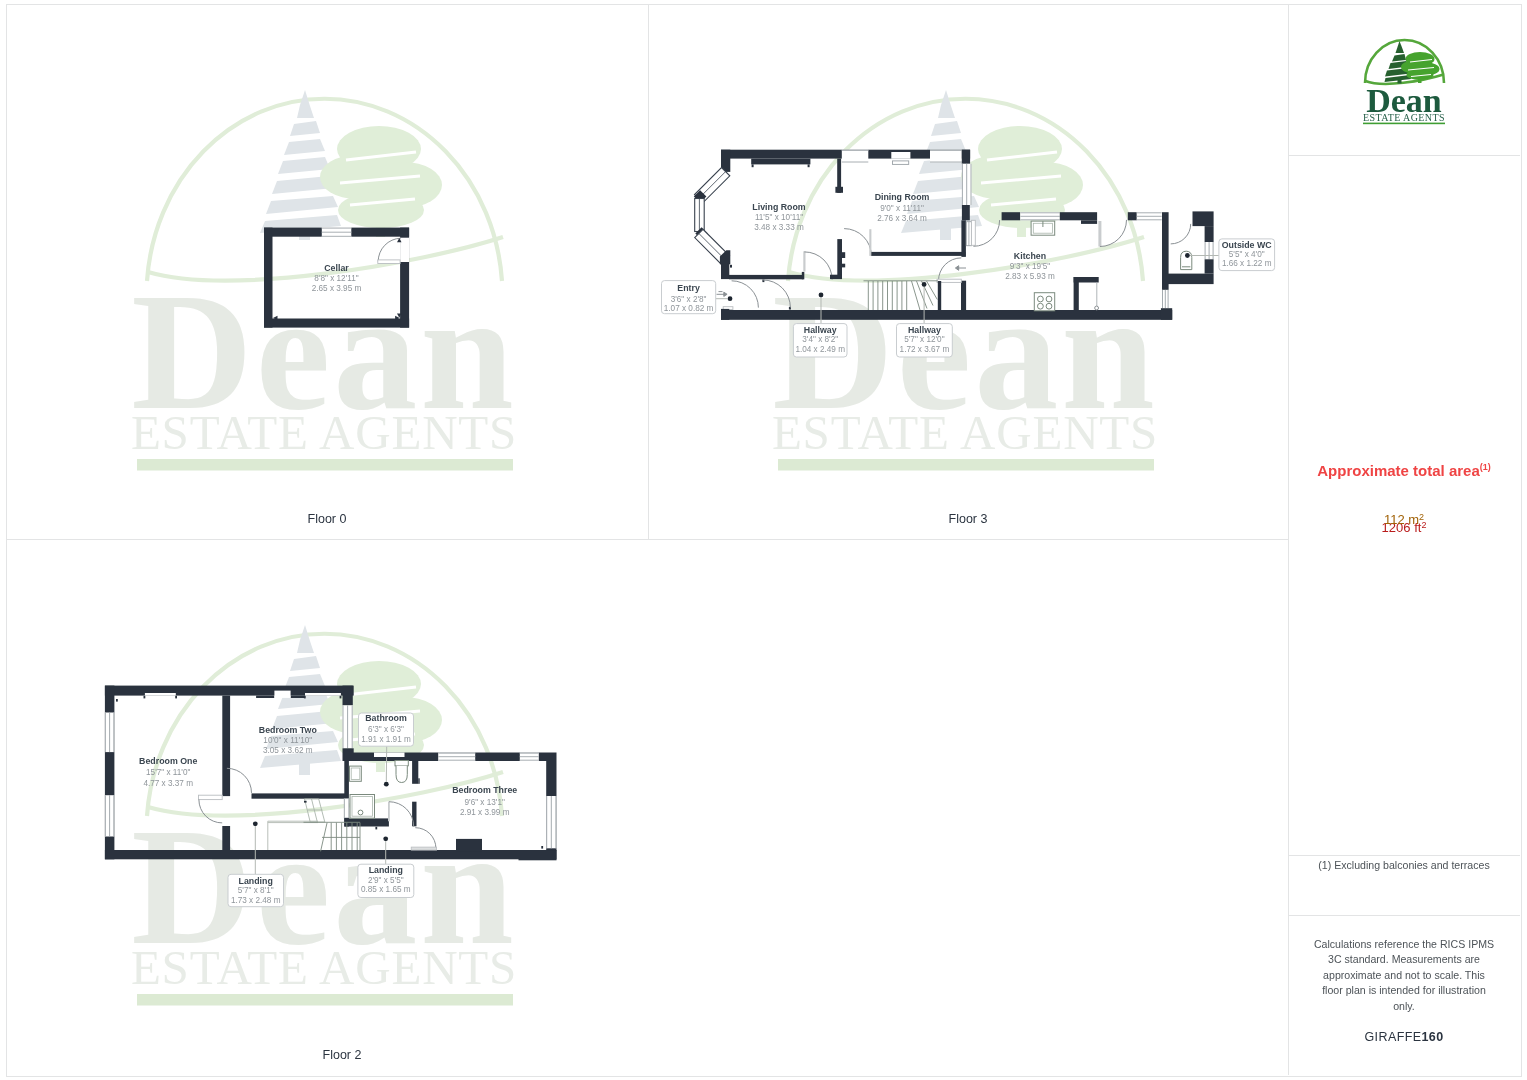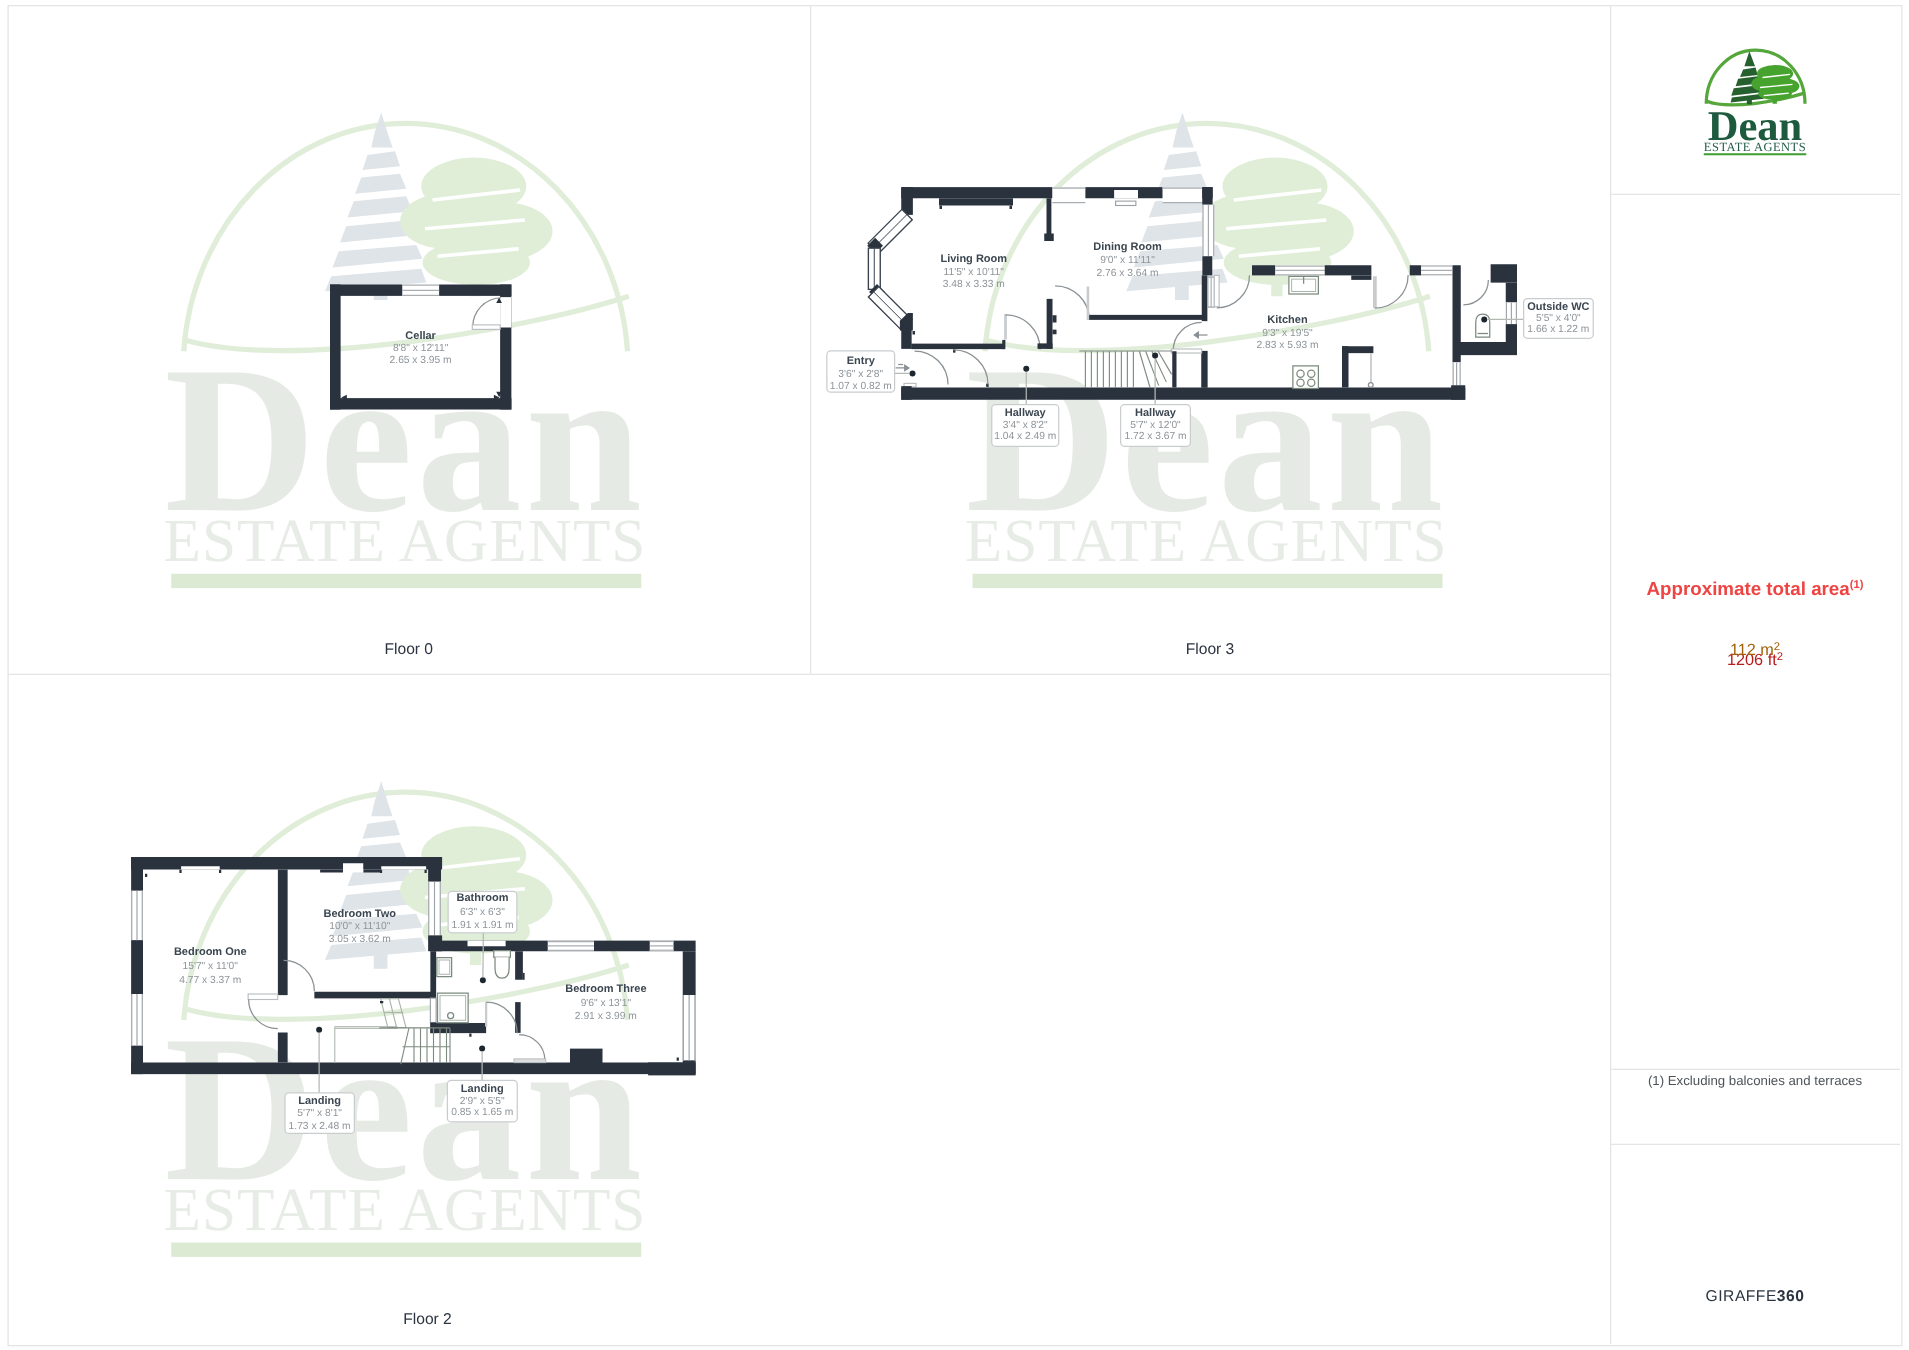--- a/index.html
+++ b/index.html
@@ -648,15 +648,16 @@
   </svg>
 
   <div class="sb" style="left:1404px;top:462px;font-size:15px;font-weight:bold;color:#ef4444;white-space:nowrap;">Approximate total area<span style="font-size:9px;vertical-align:6px;font-weight:bold;">(1)</span></div>
 
   <div class="sb" style="left:1404px;top:491px;font-size:13px;color:#b91c1c;margin-top:29px;">1206 ft<span style="font-size:9px;vertical-align:4px;">2</span></div>
 
   <div class="sb" style="left:1404px;top:512px;font-size:13px;color:#a16207;">112 m<span style="font-size:9px;vertical-align:4px;">2</span></div>
 
   <div class="sb" style="left:1404px;top:859px;font-size:10.6px;color:#4d5358;white-space:nowrap;">(1) Excluding balconies and terraces</div>
 
-
-  <div class="sb" style="left:1404px;top:1030px;font-size:12.5px;color:#2b3440;letter-spacing:0.4px;">GIRAFFE<b>360</b></div>
+  <div class="sb" style="left:1404px;top:937px;font-size:10.6px;color:#4d5358;white-space:nowrap;line-height:15.4px;">Calculations reference the RICS IPMS<br>3C standard. Measurements are<br>approximate and not to scale. This<br>floor plan is intended for illustration<br>only.</div>
+
+  <div class="sb" style="left:1404px;top:1030px;font-size:12.5px;color:#2b3440;letter-spacing:0.4px;">GIRAFFE<b>160</b></div>
 </div>
 
 </body></html>

